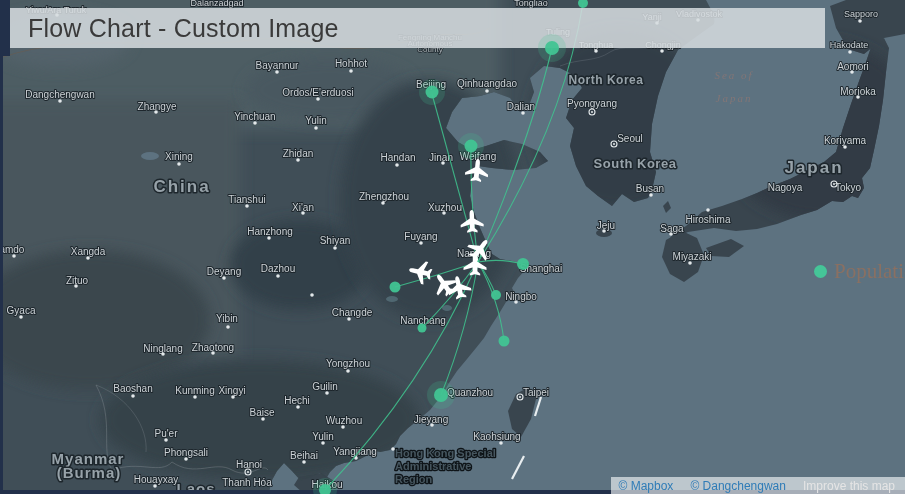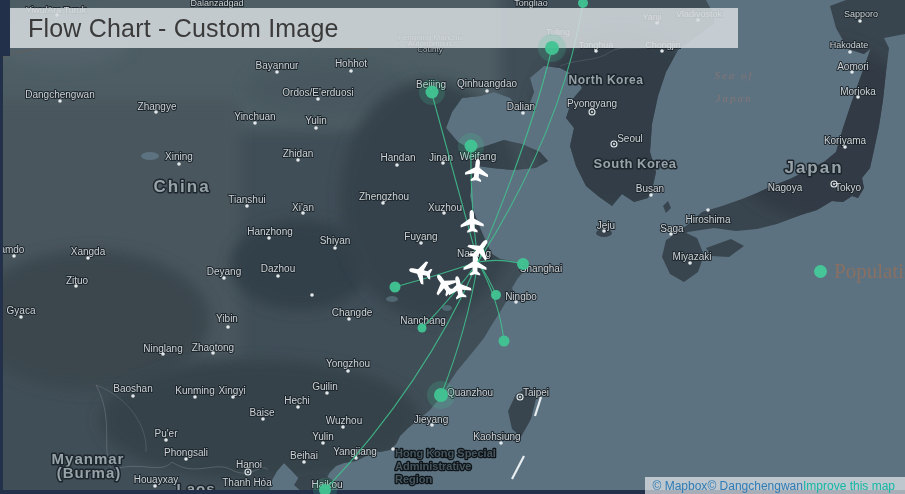--- a/index.html
+++ b/index.html
@@ -3,30 +3,30 @@
 <meta charset="utf-8">
 <style>
   html,body{margin:0;padding:0;background:#22304a;}
   .stage{position:relative;width:905px;height:494px;overflow:hidden;background:#22304a;
          font-family:"Liberation Sans",sans-serif;}
   .stage svg{position:absolute;left:0;top:0;}
   .edge{position:absolute;background:#22304a;}
   #edge-left{left:0;top:0;width:3px;height:494px;}
   #edge-bottom{left:0;bottom:0;width:905px;height:4px;}
   #edge-corner{left:0;top:0;width:10px;height:56px;}
-  .title-bar{position:absolute;left:10px;top:8px;width:728px;height:40px;
+  .title-bar{position:absolute;left:10px;top:8px;width:815px;height:40px;
              background:rgba(214,220,223,0.86);display:flex;align-items:center;}
   .title-bar span{font-size:25px;color:#3a3a3a;padding-left:18px;letter-spacing:.2px;}
   .legend{position:absolute;left:814px;top:259px;display:flex;align-items:center;gap:7px;cursor:pointer;}
   .legend .dot{width:13px;height:13px;border-radius:50%;}
   .legend .txt{font-family:"Liberation Serif",serif;font-size:21px;color:#8a7062;}
-  .attrib{position:absolute;right:0;bottom:0;height:17px;display:flex;align-items:center;gap:0;
+  .attrib{position:absolute;right:0;bottom:0;height:17px;display:flex;align-items:center;gap:17px;
           background:rgba(249,251,251,0.62);padding:0 10px 0 8px;font-size:12px;color:#333;}
   .attrib a{color:#2f7cb7;text-decoration:none;cursor:pointer;}
-  .attrib .improve{color:#14b8a6;cursor:pointer;}
+  .attrib .improve{color:#e5e5e5;cursor:pointer;}
 </style>
 </head>
 <body>
 
 <div class="stage">
 
   <svg id="map-svg" width="905" height="494" viewBox="0 0 905 494">
     <defs>
       <filter id="soft" x="-40%" y="-40%" width="180%" height="180%">
         <feGaussianBlur stdDeviation="7"></feGaussianBlur>

